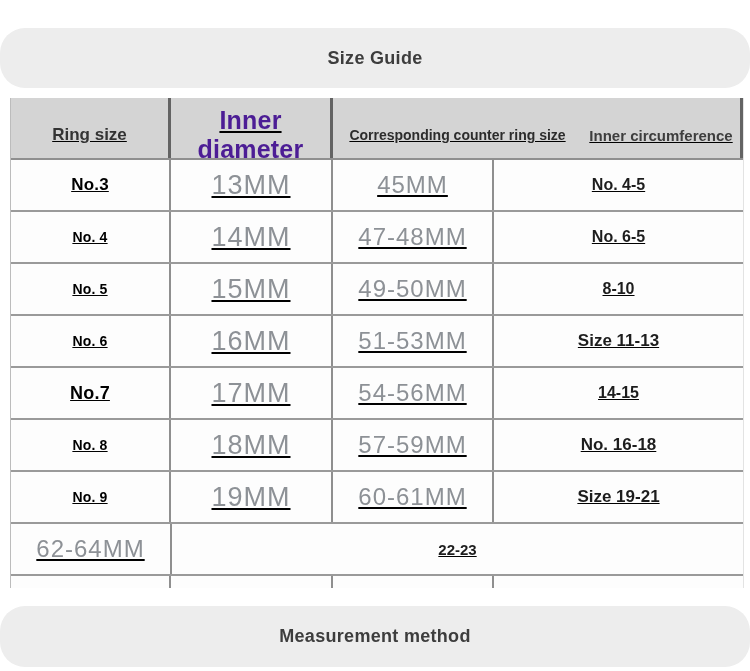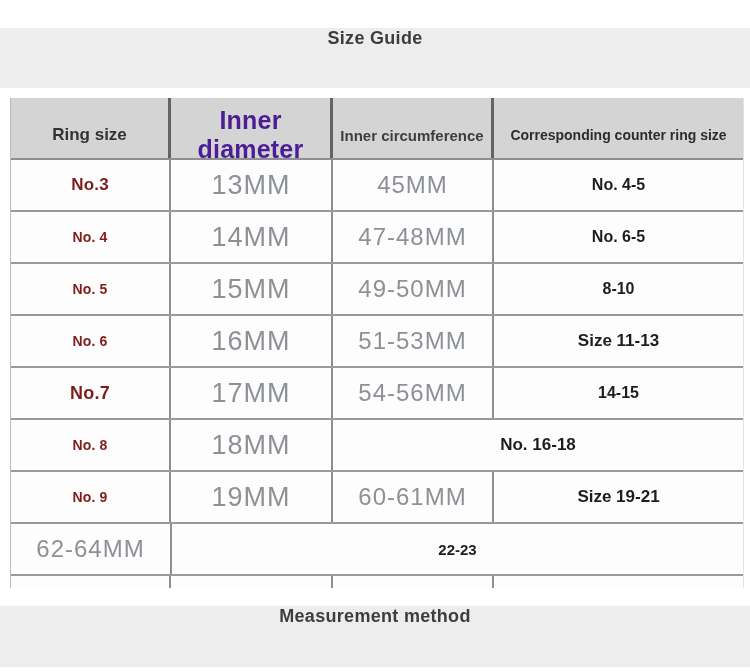--- a/index.html
+++ b/index.html
@@ -8,32 +8,33 @@
     width: 750px; height: 671px;
     font-family: "Liberation Sans", "DejaVu Sans", sans-serif;
     position: relative; overflow: hidden;
   }
   .screen { width: 750px; height: 671px; background: #ffffff; }
 
   
   .strip-top { height: 28px; background: #ffffff; }
   .banner {
     height: 60px; background: #ededed;
-    display: flex; align-items: flex-start; justify-content: center;
+    display: flex; align-items: center; justify-content: center; border-radius: 25px;
   }
   .banner .banner-title {
     font-size: 18px; font-weight: 700; color: #3d3d3d; letter-spacing: 0.3px;
   }
   .gap-a { height: 10px; background: #ffffff; }
 
   
   .table-wrap {
     width: 733px; margin-left: 10px; background: #fdfdfd;
     border-left: 1px solid #bcbcbc;
     box-shadow: 1px 0 0 #e3e3e3;
+    text-decoration: underline;
   }
   .trow { display: flex; width: 100%; }
   .tcell {
     display: flex; align-items: center; justify-content: center;
     text-align: center; overflow: hidden;
   }
   .c1 { width: 160px; }
   .c2 { width: 162px; }
   .c3 { width: 161px; }
   .c4 { width: 249px; flex: 1; }
@@ -44,21 +45,21 @@
   .thead .c1, .thead .c2, .thead .c3 { border-right: 3px solid #636363; }
   .h1 { font-size: 17px; font-weight: 700; color: #333333; }
   .h2 { font-size: 25px; font-weight: 700; color: #4c1d95; letter-spacing: 0.2px; }
   .h3 { font-size: 15px; font-weight: 700; color: #3e3e3e; }
   .h4 { font-size: 14px; font-weight: 700; color: #2c2c2c; }
 
   
   .tbody-row { height: 52px; background: #fdfdfd; border-bottom: 2px solid #9a9a9a; }
   .tbody-row .c1, .tbody-row .c2, .tbody-row .c3 { border-right: 2px solid #8f8f8f; }
 
-  .ring { font-weight: 700; color: #7f1d1d; font-size: 14px; letter-spacing: 0.2px; }
+  .ring { font-weight: 700; color: #000000; font-size: 14px; letter-spacing: 0.2px; }
   .row-0 .ring { font-size: 17px; }
   .row-4 .ring { font-size: 18px; }
   .row-7 .ring { font-size: 16px; }
 
   .mm { color: #8d9196; font-weight: 400; letter-spacing: 1px; }
   .c2 .mm { font-size: 27px; }
   .c3 .mm { font-size: 24px; }
 
   .counter { font-weight: 700; color: #1d1d1d; font-size: 16px; }
   .row-3 .counter, .row-5 .counter, .row-6 .counter { font-size: 17px; }
@@ -82,22 +83,22 @@
     <div class="banner-title">Size Guide</div>
   </div>
 
   <div class="gap-a"></div>
 
   <div class="table-wrap">
 
     <div class="trow thead">
       <div class="tcell c1 h1">Ring size</div>
       <div class="tcell c2 h2">Inner diameter</div>
+      <div class="tcell c4 h4">Corresponding counter ring size</div>
       <div class="tcell c3 h3">Inner circumference</div>
-      <div class="tcell c4 h4">Corresponding counter ring size</div>
     </div>
 
     <div class="trow tbody-row row-0">
       <div class="tcell c1">
           <span class="ring">No.3</span>
         </div>
       <div class="tcell c2">
           <span class="mm">13MM</span>
         </div>
       <div class="tcell c3">
@@ -167,20 +168,23 @@
           <span class="counter">14-15</span>
         </div>
     </div>
 
     <div class="trow tbody-row row-5">
       <div class="tcell c1">
           <span class="ring">No. 8</span>
         </div>
       <div class="tcell c2">
           <span class="mm">18MM</span>
+        </div>
+      <div class="tcell c3">
+          <span class="mm">57-59MM</span>
         </div>
       <div class="tcell c4">
           <span class="counter">No. 16-18</span>
         </div>
     </div>
 
     <div class="trow tbody-row row-6">
       <div class="tcell c1">
           <span class="ring">No. 9</span>
         </div>

